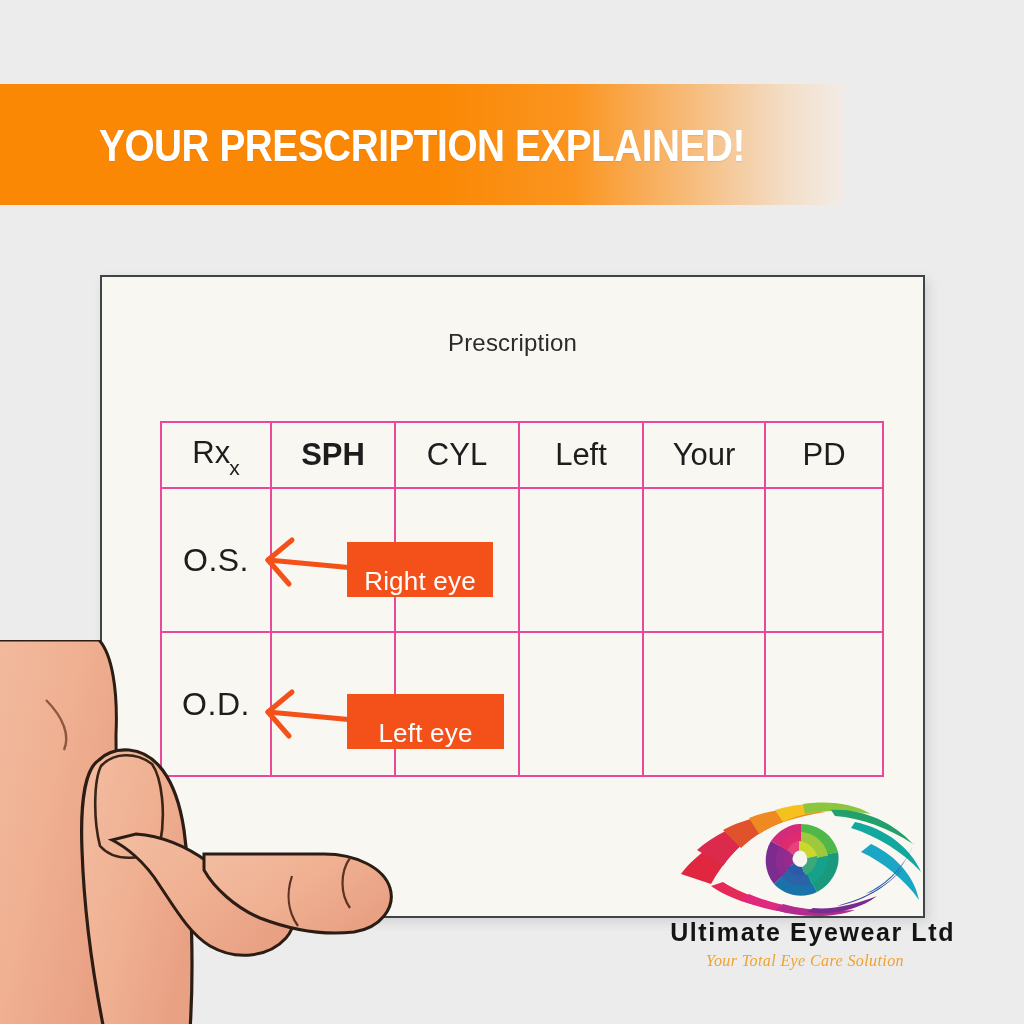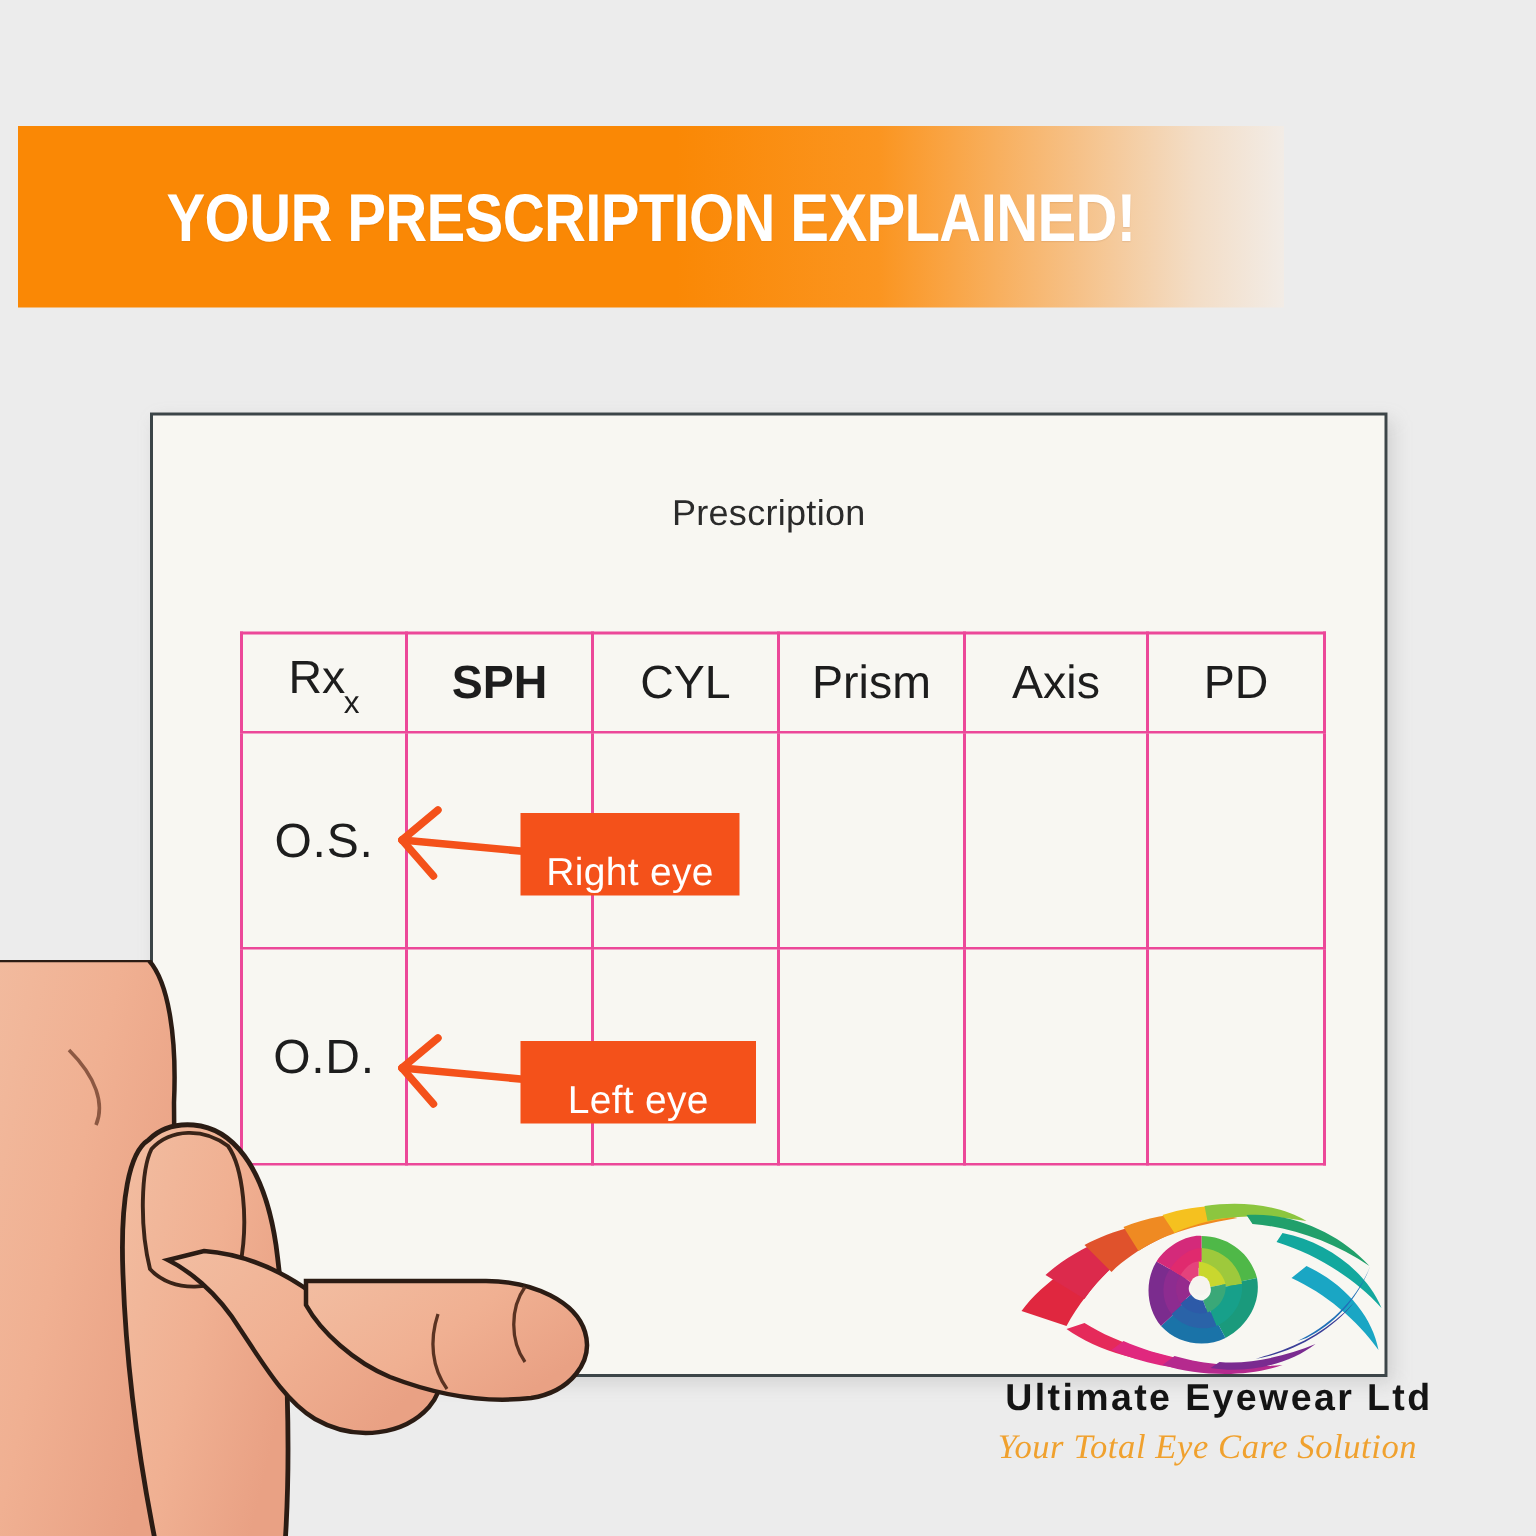--- a/index.html
+++ b/index.html
@@ -6,21 +6,21 @@
   body{
     width:1024px;height:1024px;
     background:#ececec;
     font-family:"Liberation Sans",sans-serif;
     overflow:hidden;position:relative;
   }
   #stage{position:absolute;inset:0;width:1024px;height:1024px;}
 
   
   .banner{
-    position:absolute;left:12px;top:84px;width:844px;height:121px;
+    position:absolute;left:0;top:84px;width:844px;height:121px;
     background:linear-gradient(90deg,#fa8805 0%,#fa8805 52%,#fb9520 68%,#f6bf83 83%,#f3ddc6 93%,#f2ece6 100%);
     overflow:hidden;
   }
   .banner-title{
     position:absolute;left:0;right:0;top:50%;transform:translateY(-50%);
     text-align:center;color:#ffffff;
     font-family:"Liberation Sans",sans-serif;
     font-weight:bold;font-size:45px;line-height:1;
     letter-spacing:-0.5px;
     transform:translateY(-50%) scaleX(0.86);
@@ -86,21 +86,21 @@
   .logo-wrap{position:absolute;left:655px;top:800px;width:300px;height:190px;}
   .logo-eye{position:absolute;left:20px;top:0px;width:252px;height:118px;}
   .brand-name{
     position:absolute;left:0;top:118px;width:300px;text-align:right;
     font-family:"Liberation Sans",sans-serif;font-weight:bold;
     font-size:25px;color:#141414;letter-spacing:1.6px;white-space:nowrap;
   }
   .brand-tag{
     position:absolute;left:0;top:152px;width:300px;text-align:center;
     font-family:"Liberation Serif",serif;font-style:italic;
-    font-size:23px;color:#f0a12e;letter-spacing:.4px;white-space:nowrap;
+    font-size:16px;color:#f0a12e;letter-spacing:.4px;white-space:nowrap;
   }
 </style>
 </head>
 <body>
 
 <div id="stage">
 
   <div class="banner">
     <div class="banner-title">YOUR PRESCRIPTION EXPLAINED!</div>
   </div>
@@ -112,22 +112,22 @@
     <div class="card-title">Prescription</div>
 
     <table class="rx-table">
       <tbody>
           <tr class="head">
         <td class="col-rx">
           <span>Rx</span><span class="rx-sub">x</span>
         </td>
         <td class="col-sph">SPH</td>
         <td class="col-cyl">CYL</td>
-        <td class="col-axis">Prism</td>
-        <td class="col-prism">Axis</td>
+        <td class="col-axis">Left</td>
+        <td class="col-prism">Your</td>
         <td class="col-pd">PD</td>
       </tr>
       <tr class="body">
         <td class="col-rx eye-label">O.S.</td>
         <td class="col-sph"></td>
         <td class="col-cyl"></td>
         <td class="col-axis"></td>
         <td class="col-prism"></td>
         <td class="col-pd"></td>
       </tr>

